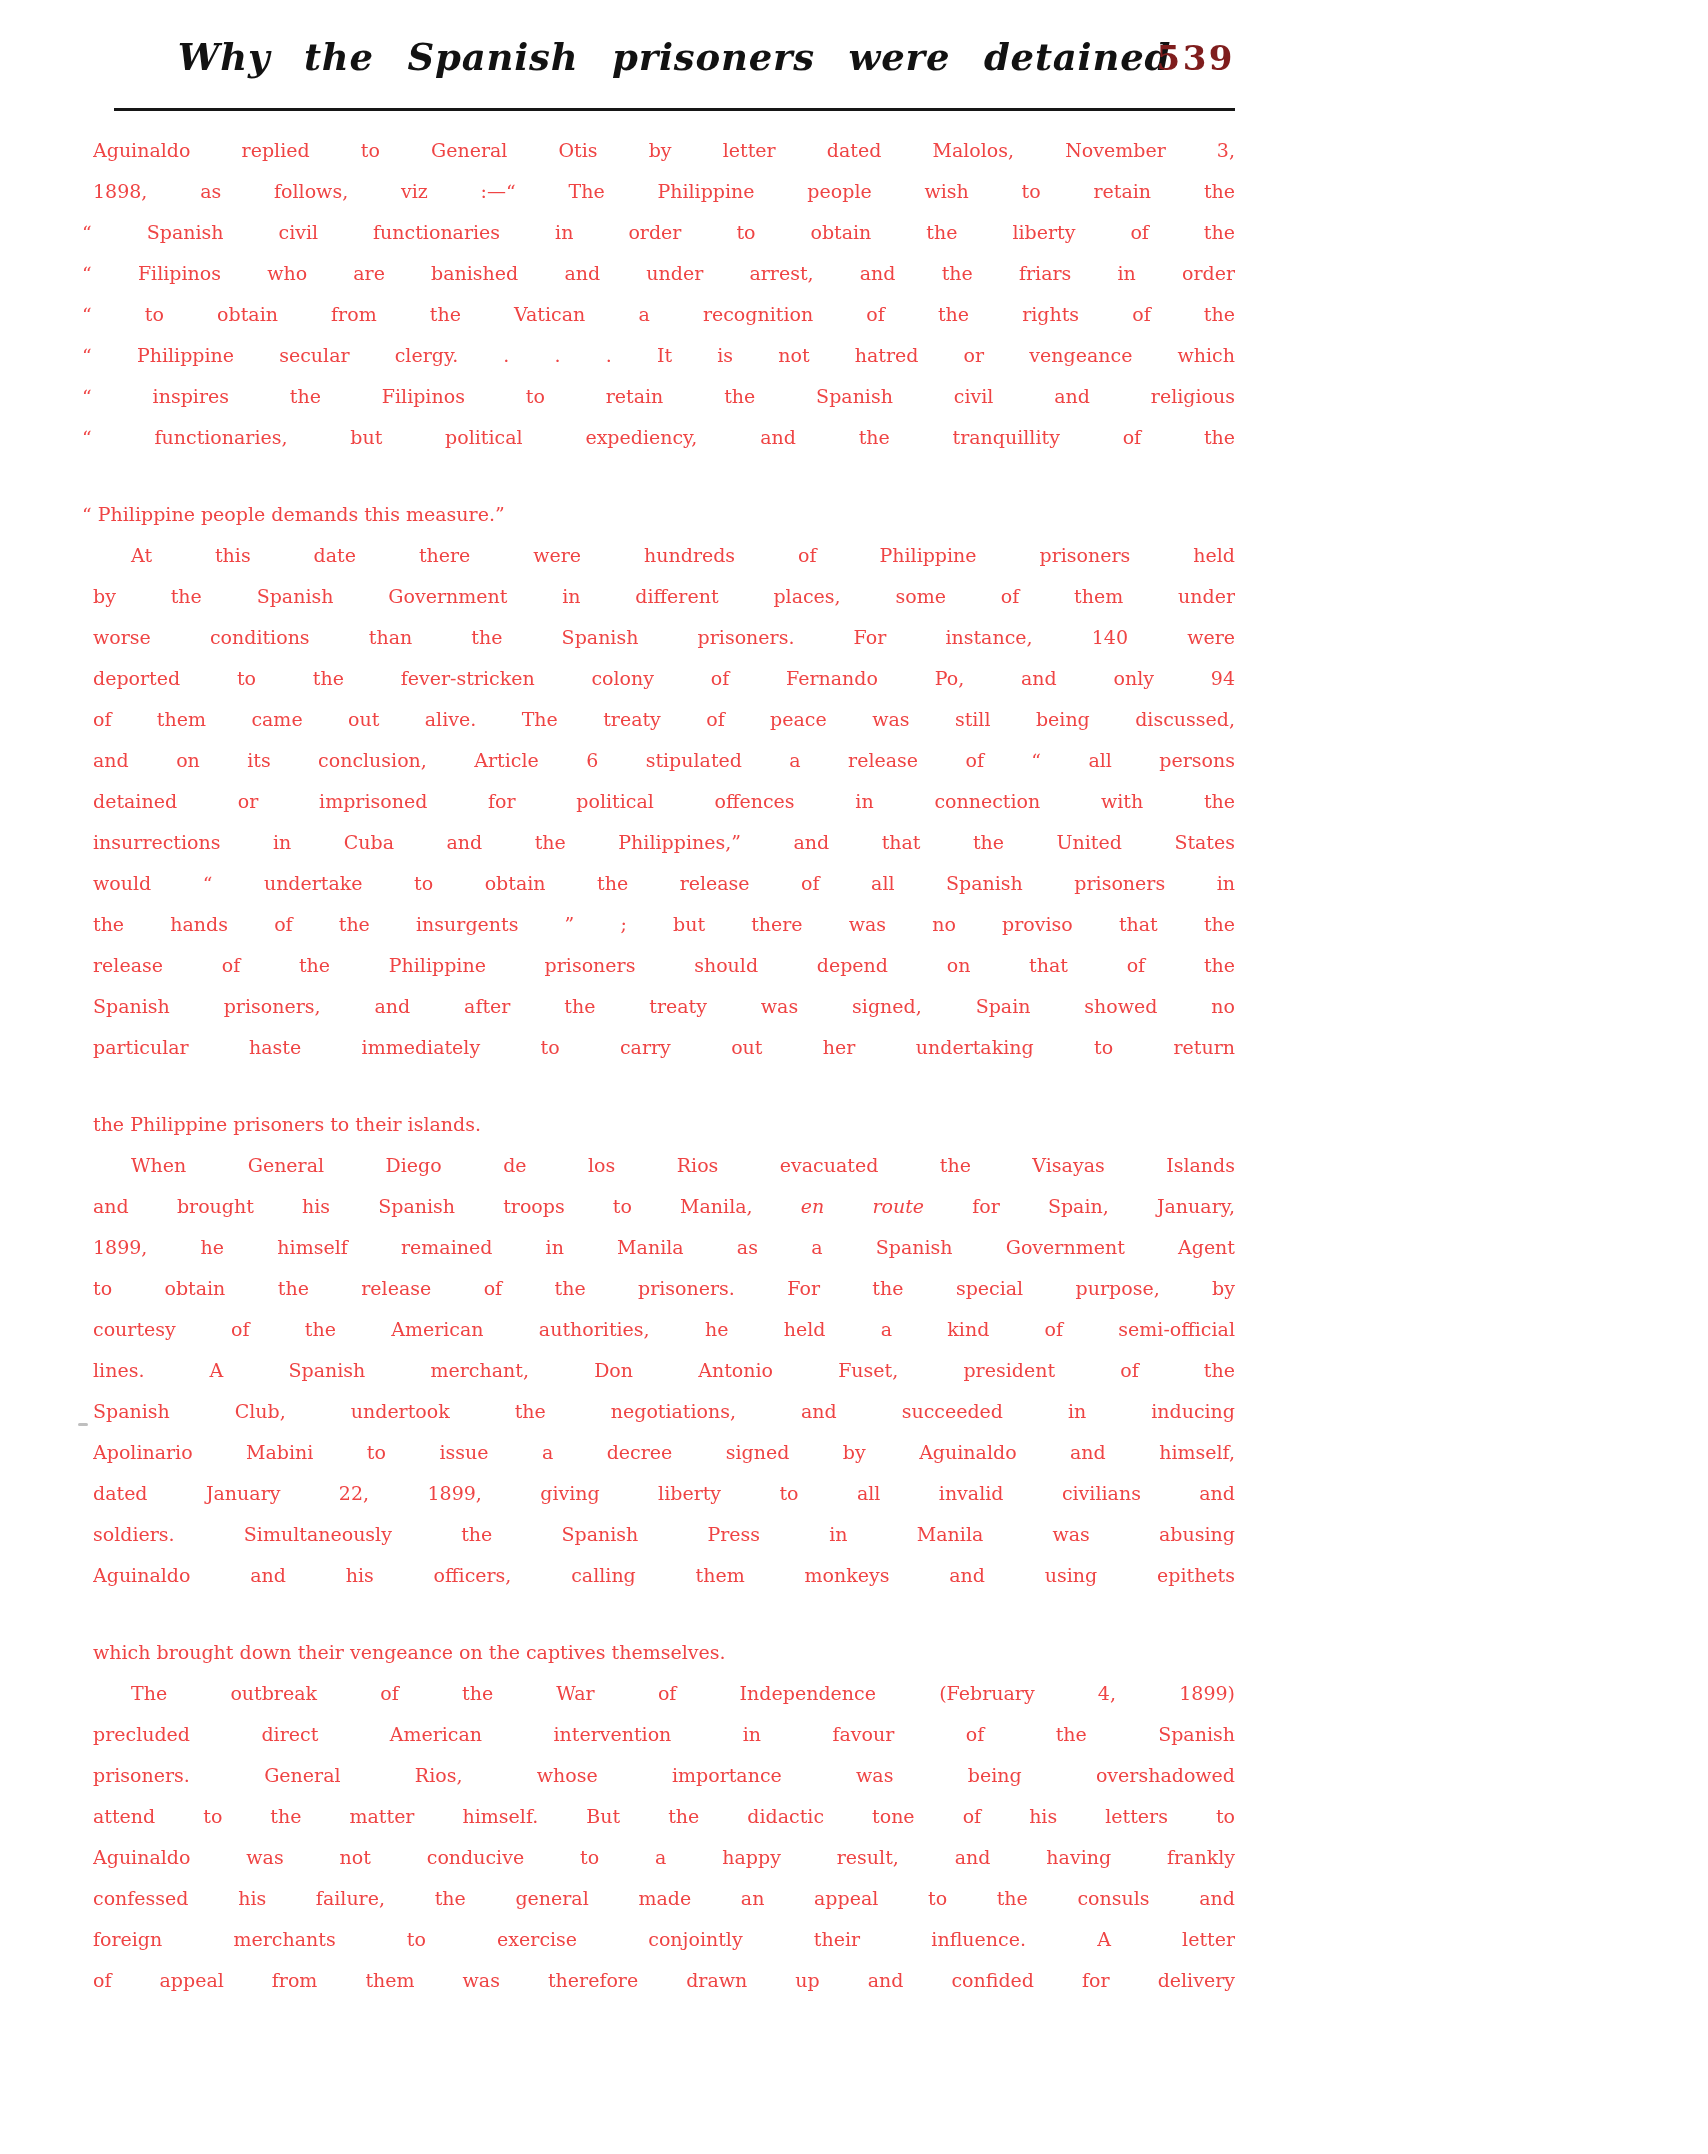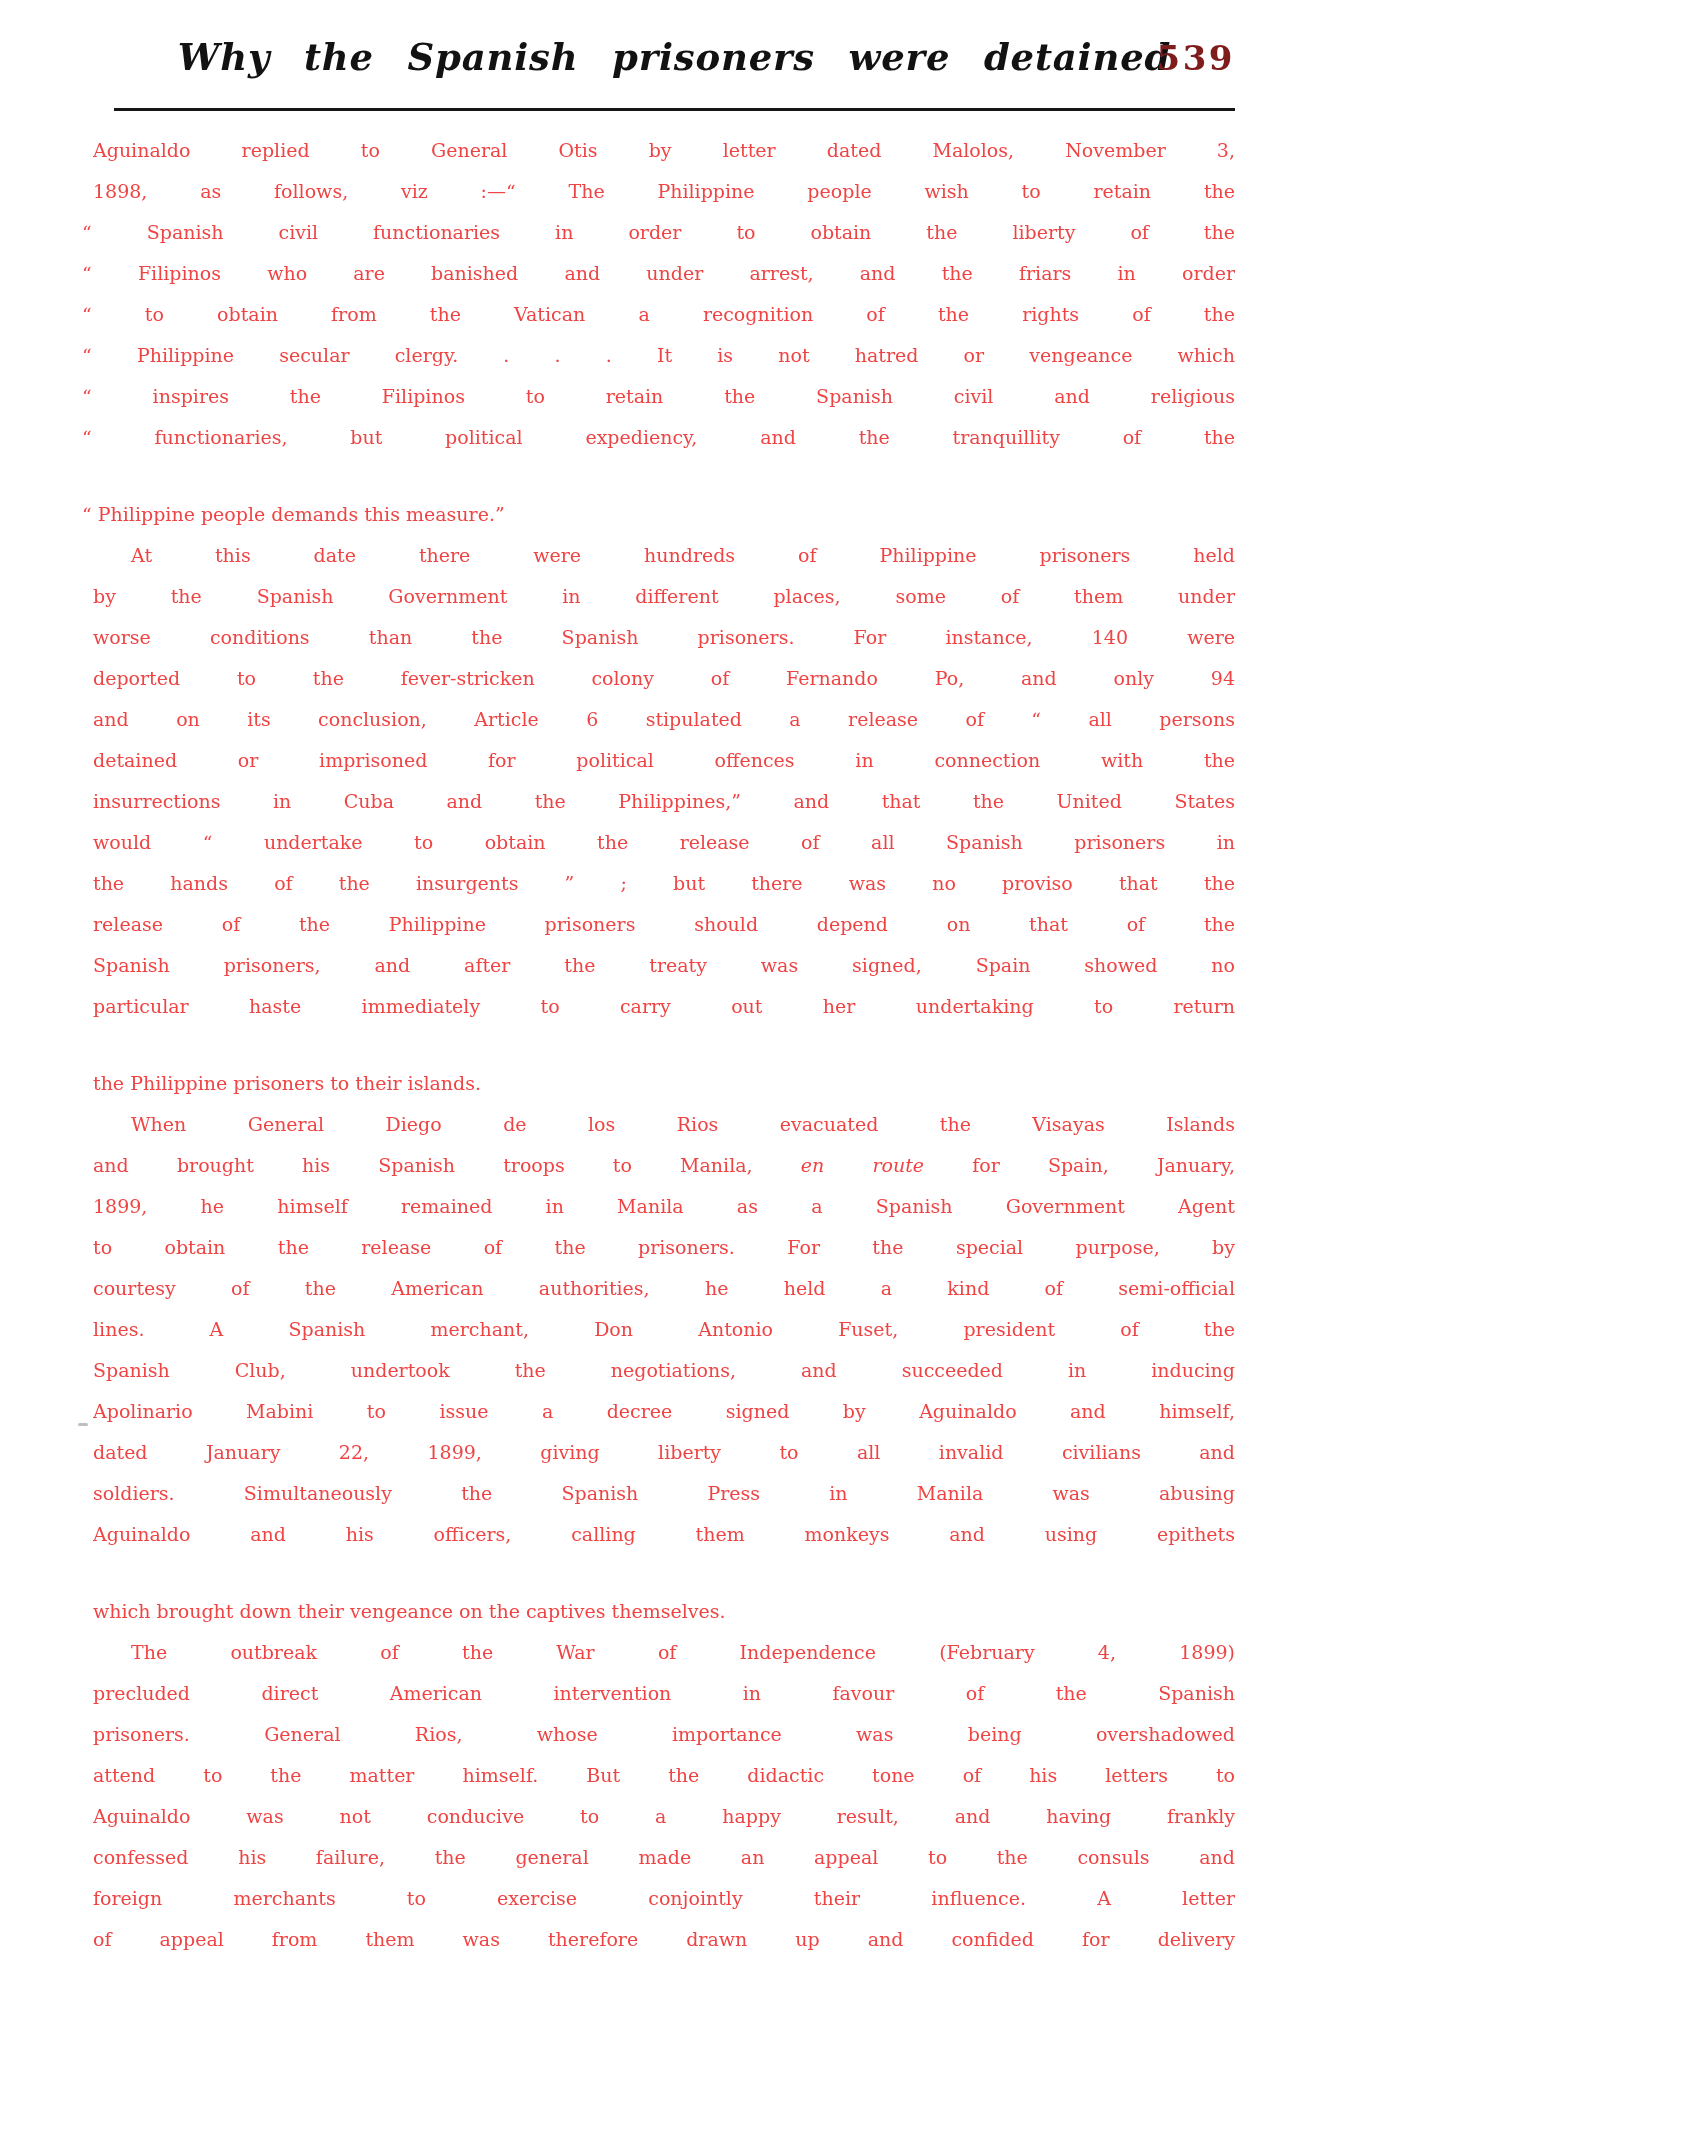--- a/index.html
+++ b/index.html
@@ -107,20 +107,21 @@
         <div class="line hang">“ Philippine secular clergy. . . . It is not hatred or vengeance which</div>
         <div class="line hang">“ inspires the Filipinos to retain the Spanish civil and religious</div>
         <div class="line hang">“ functionaries, but political expediency, and the tranquillity of the</div>
         <div class="line end hang">“ Philippine people demands this measure.”</div>
       </div>
       <div class="paragraph">
         <div class="line indent">At this date there were hundreds of Philippine prisoners held</div>
         <div class="line">by the Spanish Government in different places, some of them under</div>
         <div class="line">worse conditions than the Spanish prisoners. For instance, 140 were</div>
         <div class="line">deported to the fever-stricken colony of Fernando Po, and only 94</div>
+        <div class="line">of them came out alive. The treaty of peace was still being discussed,</div>
         <div class="line">and on its conclusion, Article 6 stipulated a release of “ all persons</div>
         <div class="line">detained or imprisoned for political offences in connection with the</div>
         <div class="line">insurrections in Cuba and the Philippines,” and that the United States</div>
         <div class="line">would “ undertake to obtain the release of all Spanish prisoners in</div>
         <div class="line">the hands of the insurgents ” ; but there was no proviso that the</div>
         <div class="line">release of the Philippine prisoners should depend on that of the</div>
         <div class="line">Spanish prisoners, and after the treaty was signed, Spain showed no</div>
         <div class="line">particular haste immediately to carry out her undertaking to return</div>
         <div class="line end">the Philippine prisoners to their islands.</div>
       </div>

